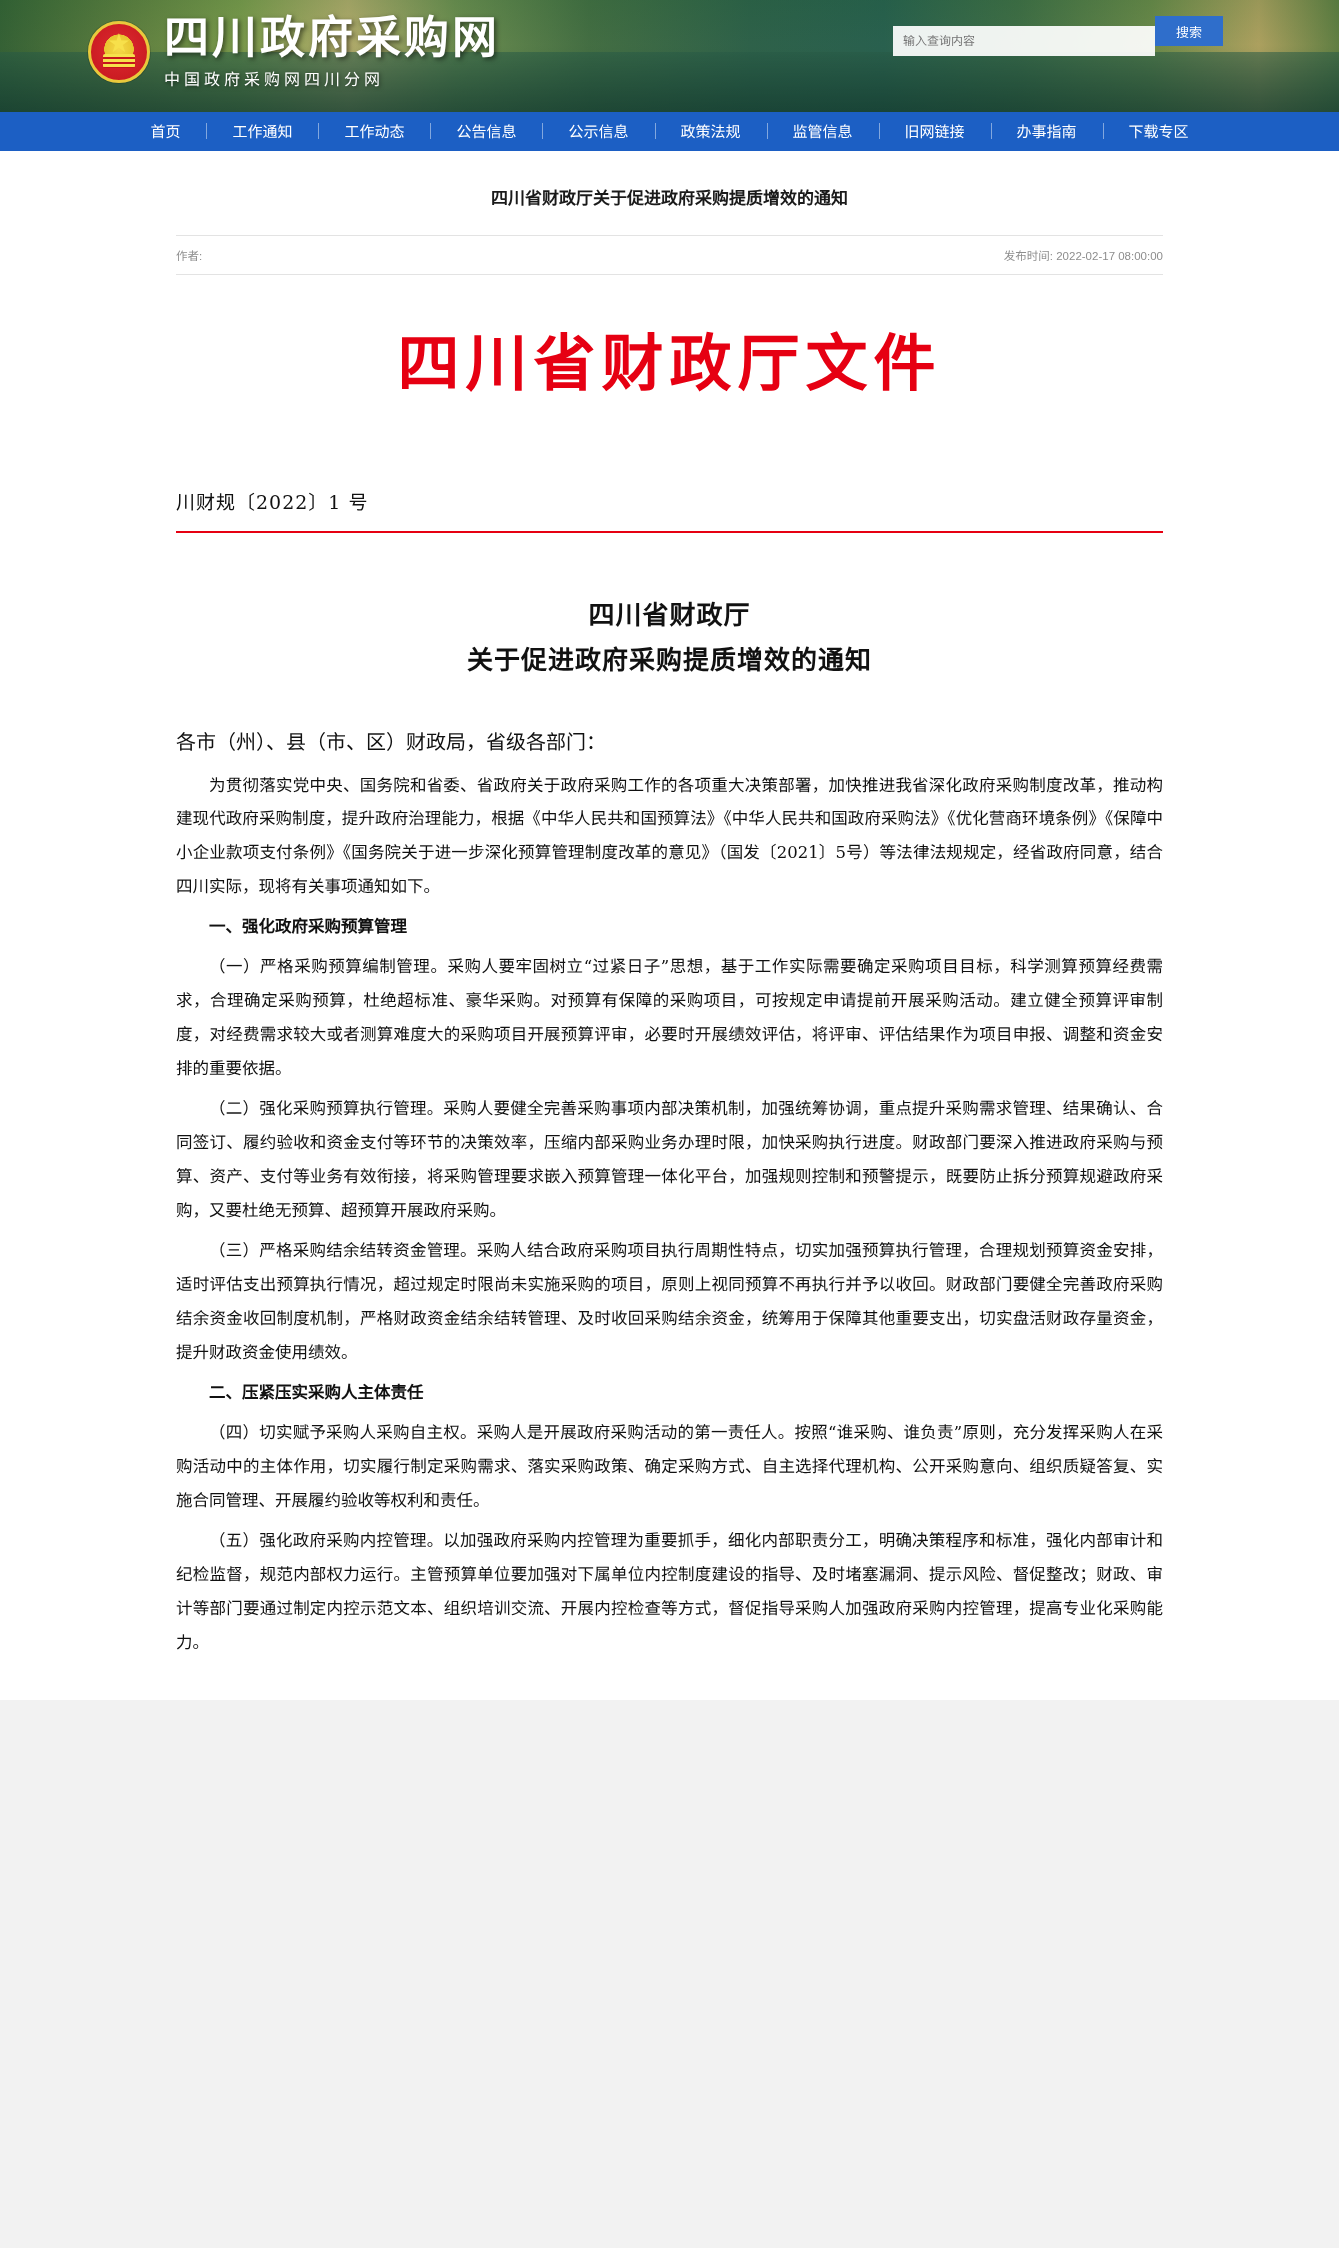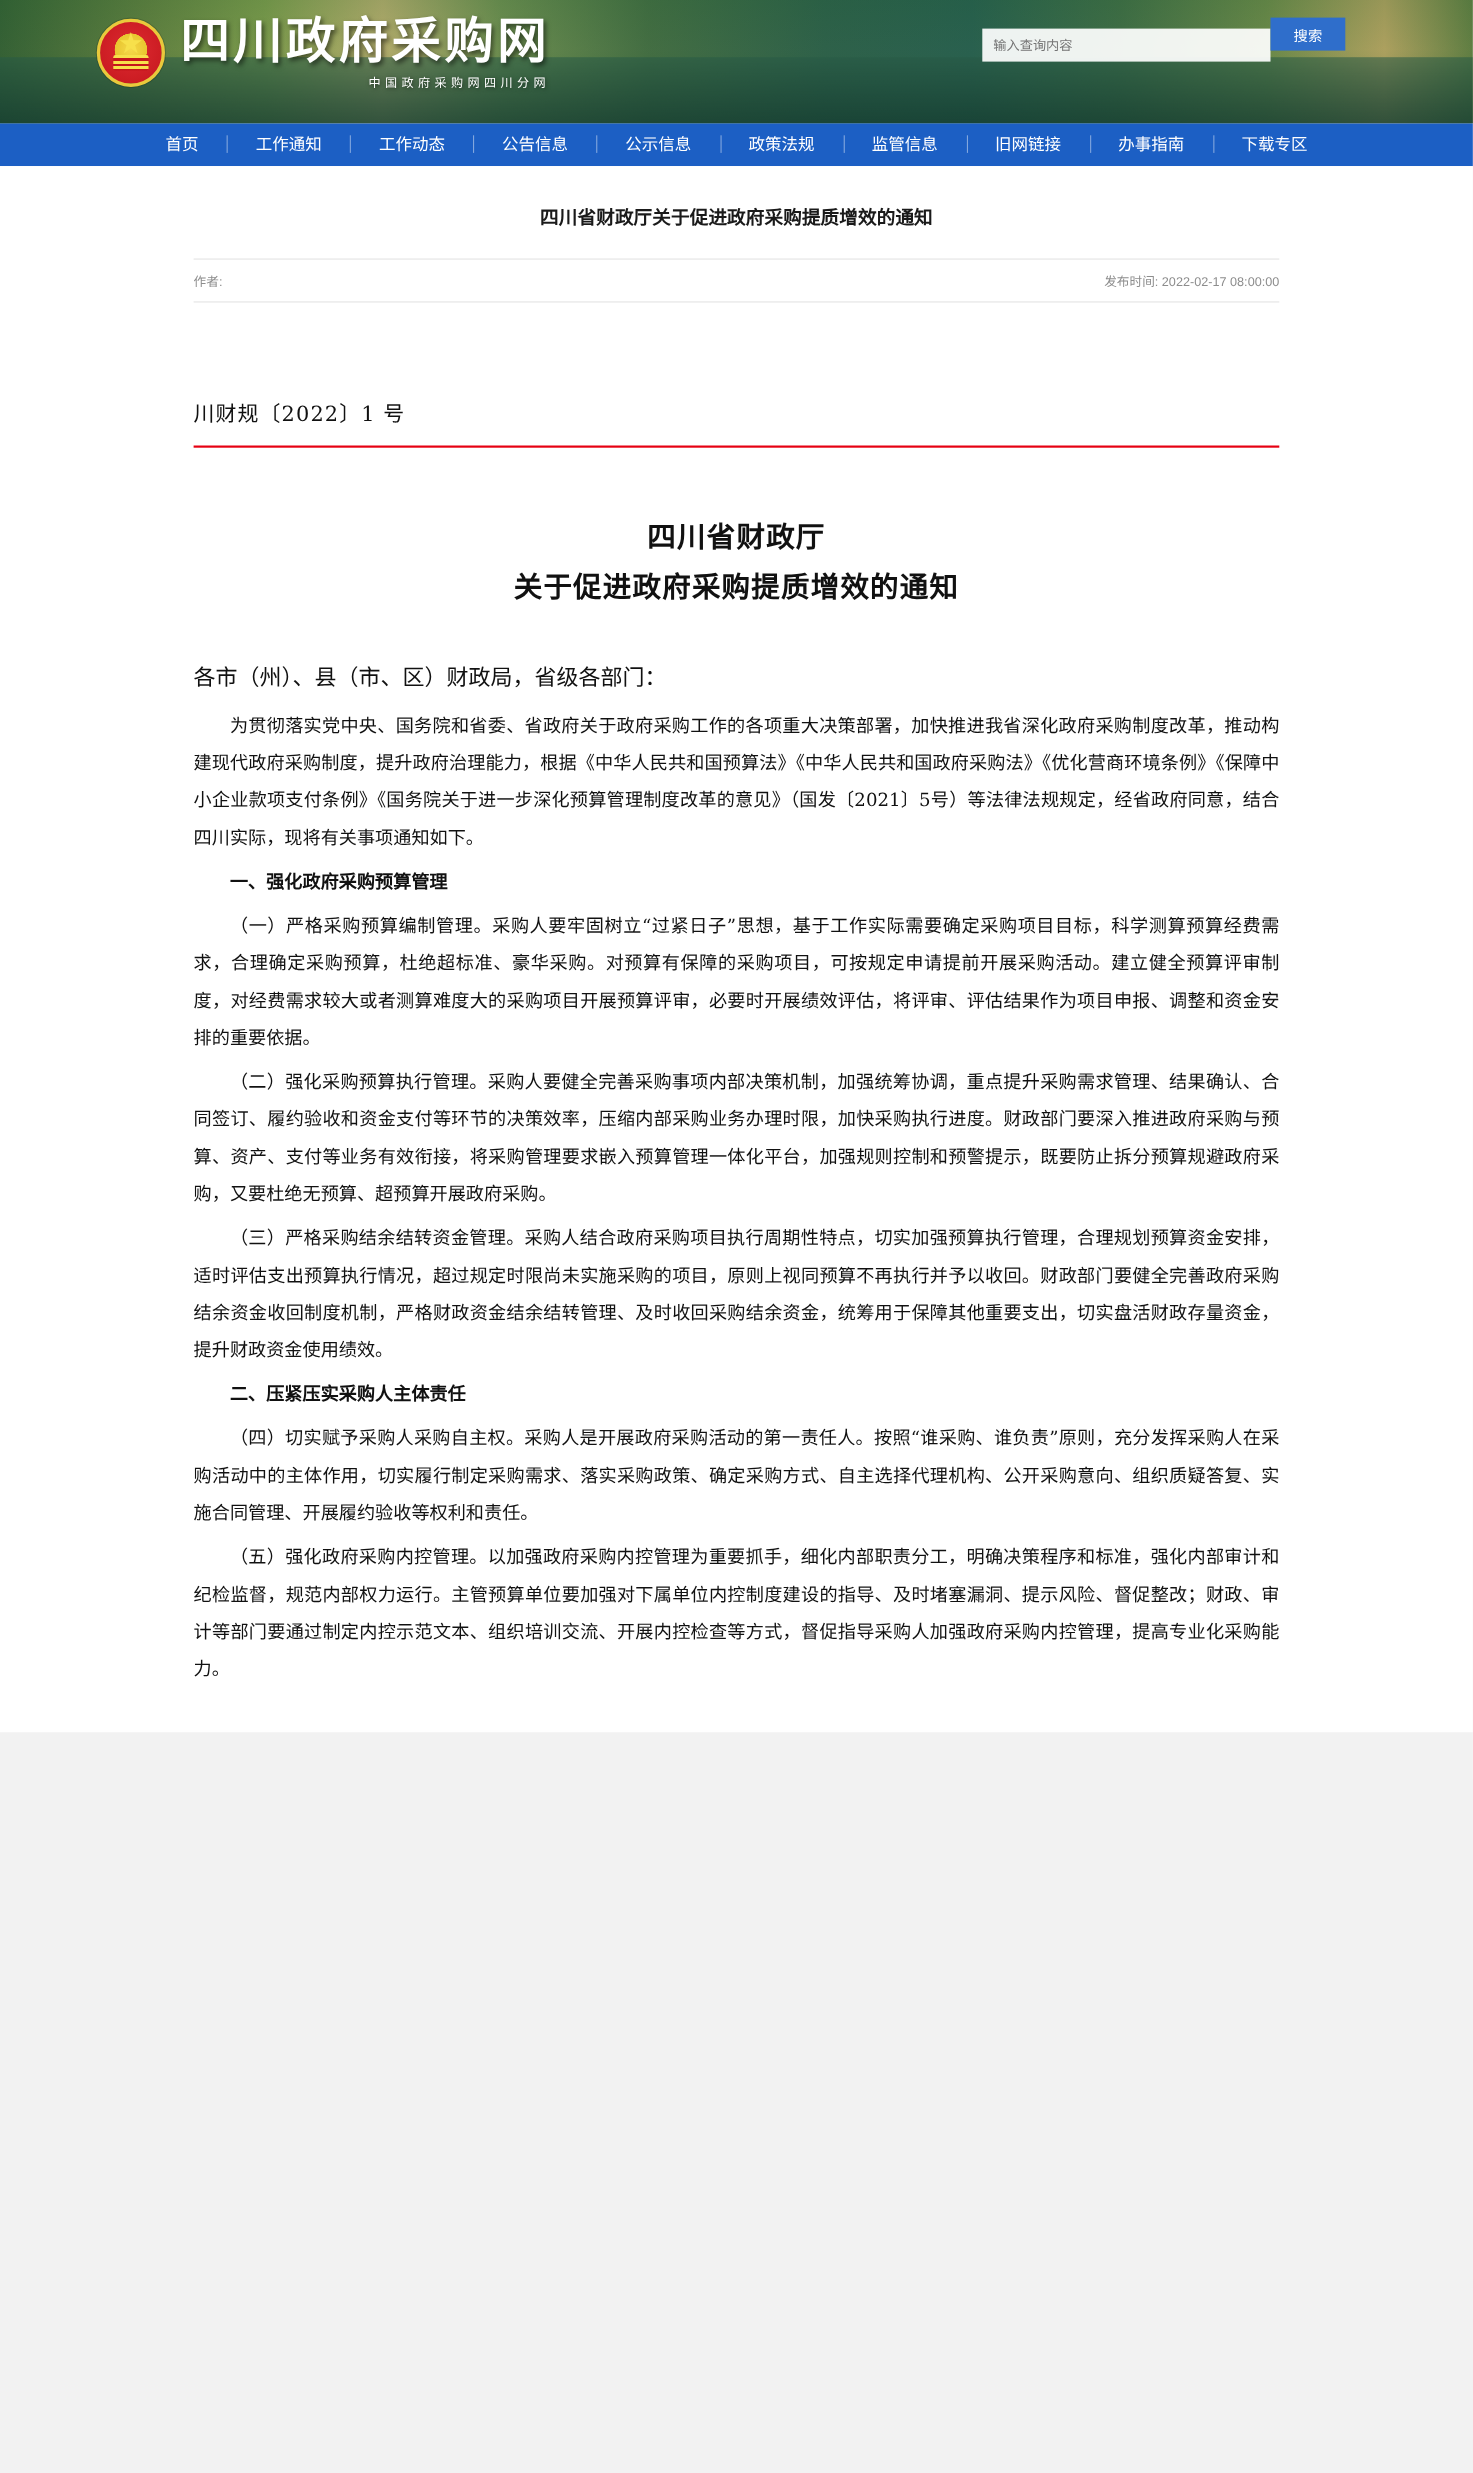--- a/index.html
+++ b/index.html
@@ -68,26 +68,25 @@
     font-size: 45px;
     font-weight: 700;
     color: #ffffff;
     letter-spacing: 3px;
     text-shadow: 2px 2px 5px rgba(0,0,0,.55);
     line-height: 1.05;
     white-space: nowrap;
   }
   .site-sub {
     margin-top: 5px;
-    font-size: 11px;
+    font-size: 16px;
     color: #ffffff;
     letter-spacing: 4px;
     text-shadow: 1px 1px 4px rgba(0,0,0,.6);
     white-space: nowrap;
-    text-align: right;
   }
   .searchbox {
     position: absolute;
     right: 116px;
     top: 16px;
     display: flex;
     height: 30px;
   }
   .searchbox input {
     width: 262px;
@@ -262,20 +261,21 @@
 
   <div class="doc-title">四川省财政厅关于促进政府采购提质增效的通知</div>
 
   <div class="meta-bar">
     <span>作者:</span>
     <span>发布时间: 2022-02-17 08:00:00</span>
   </div>
 
   <div class="content">
 
+    <div class="redhead">四川省财政厅文件</div>
 
     <div class="docnum">川财规〔2022〕1 号</div>
     <hr class="redline">
 
     <div class="main-title">
       <div>四川省财政厅</div>
       <div>关于促进政府采购提质增效的通知</div>
     </div>
 
     <div class="salutation">各市（州）、县（市、区）财政局，省级各部门：</div>

